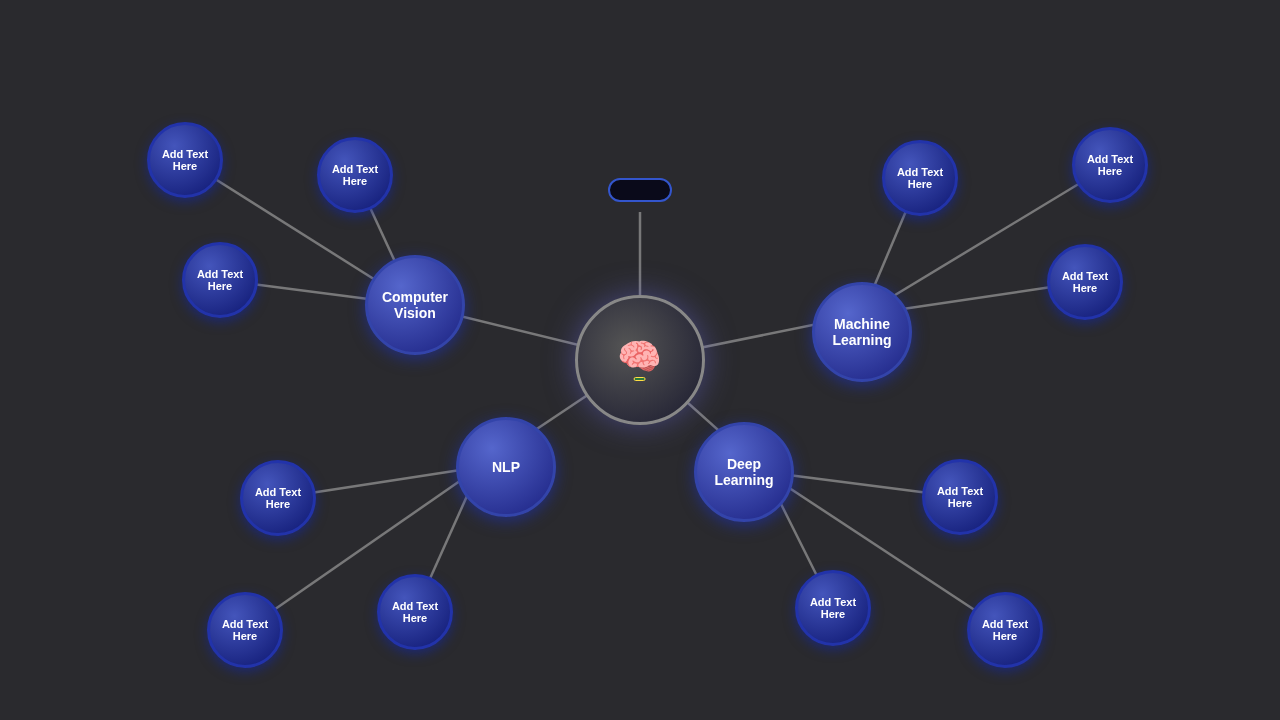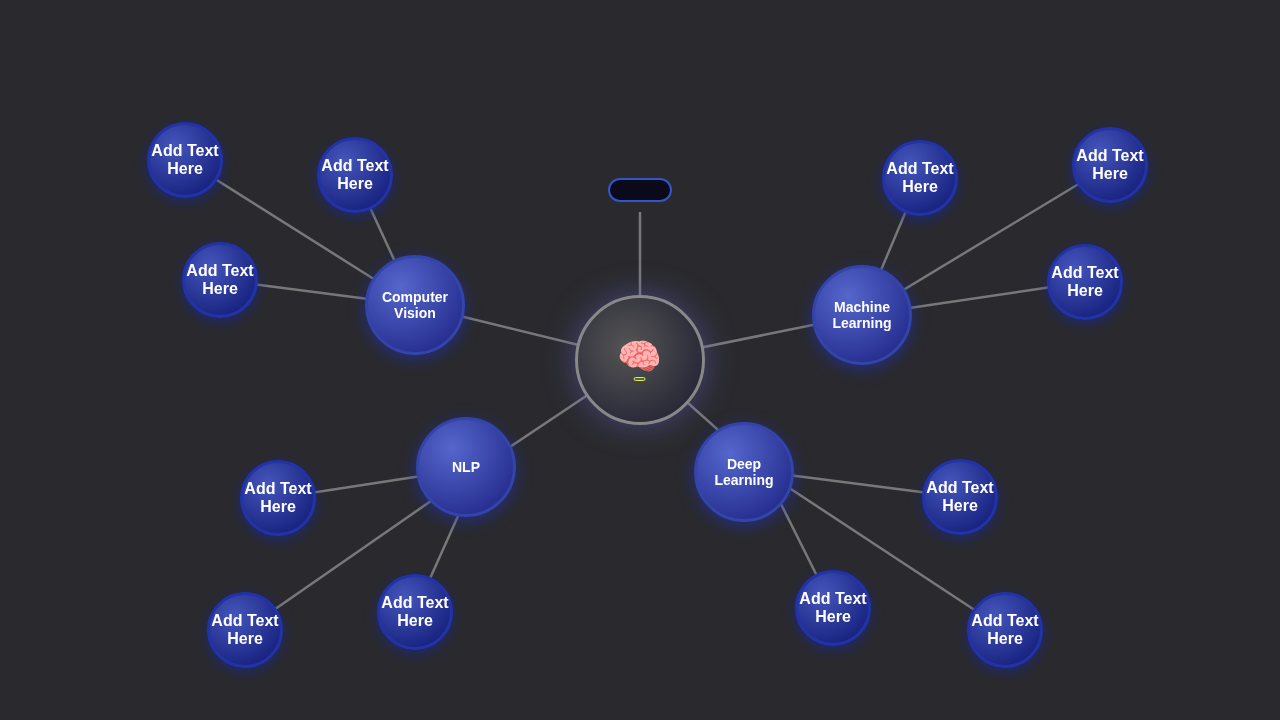--- a/index.html
+++ b/index.html
@@ -65,21 +65,21 @@
       font-size: 14px;
     }
 
     
     .node-sub {
       width: 76px;
       height: 76px;
       background: radial-gradient(circle at 35% 30%, #4455bb, #0d1670);
       border: 3px solid #2233aa;
       box-shadow: 0 4px 12px rgba(20,40,160,0.6);
-      font-size: 16px;
+      font-size: 11px;
     }
 
     .ai-badge {
       position: absolute;
       top: 50%;
       left: 50%;
       transform: translate(-50%, -50%);
       display: flex;
       flex-direction: column;
       align-items: center;
@@ -146,22 +146,22 @@
 <div class="top-label" id="top-label" style="left: 640px; top: 190px;"></div>
 
 <div class="node node-center" id="node-center" style="left: 640px; top: 360px;">
   <div class="ai-badge">
     <span class="brain-emoji">🧠</span>
     <span class="ai-chip"></span>
   </div>
 </div>
 
 <div class="node node-topic" id="node-computer-vision" style="left: 415px; top: 305px;">Computer<br>Vision</div>
-<div class="node node-topic" id="node-machine-learning" style="left: 862px; top: 315px;">Machine<br>Learning</div>
-<div class="node node-topic" id="node-nlp" style="left: 466px; top: 467px;">NLP</div>
+<div class="node node-topic" id="node-machine-learning" style="left: 862px; top: 332px;">Machine<br>Learning</div>
+<div class="node node-topic" id="node-nlp" style="left: 506px; top: 467px;">NLP</div>
 <div class="node node-topic" id="node-deep-learning" style="left: 744px; top: 472px;">Deep<br>Learning</div>
 
 <div class="node node-sub" id="node-cv-tl" style="left: 185px; top: 160px;">Add Text<br>Here</div>
 <div class="node node-sub" id="node-cv-tr" style="left: 355px; top: 175px;">Add Text<br>Here</div>
 <div class="node node-sub" id="node-cv-ml" style="left: 220px; top: 280px;">Add Text<br>Here</div>
 <div class="node node-sub" id="node-ml-tl" style="left: 920px; top: 178px;">Add Text<br>Here</div>
 <div class="node node-sub" id="node-ml-tr" style="left: 1110px; top: 165px;">Add Text<br>Here</div>
 <div class="node node-sub" id="node-ml-mr" style="left: 1085px; top: 282px;">Add Text<br>Here</div>
 <div class="node node-sub" id="node-nlp-bl" style="left: 278px; top: 498px;">Add Text<br>Here</div>
 <div class="node node-sub" id="node-nlp-br" style="left: 415px; top: 612px;">Add Text<br>Here</div>

